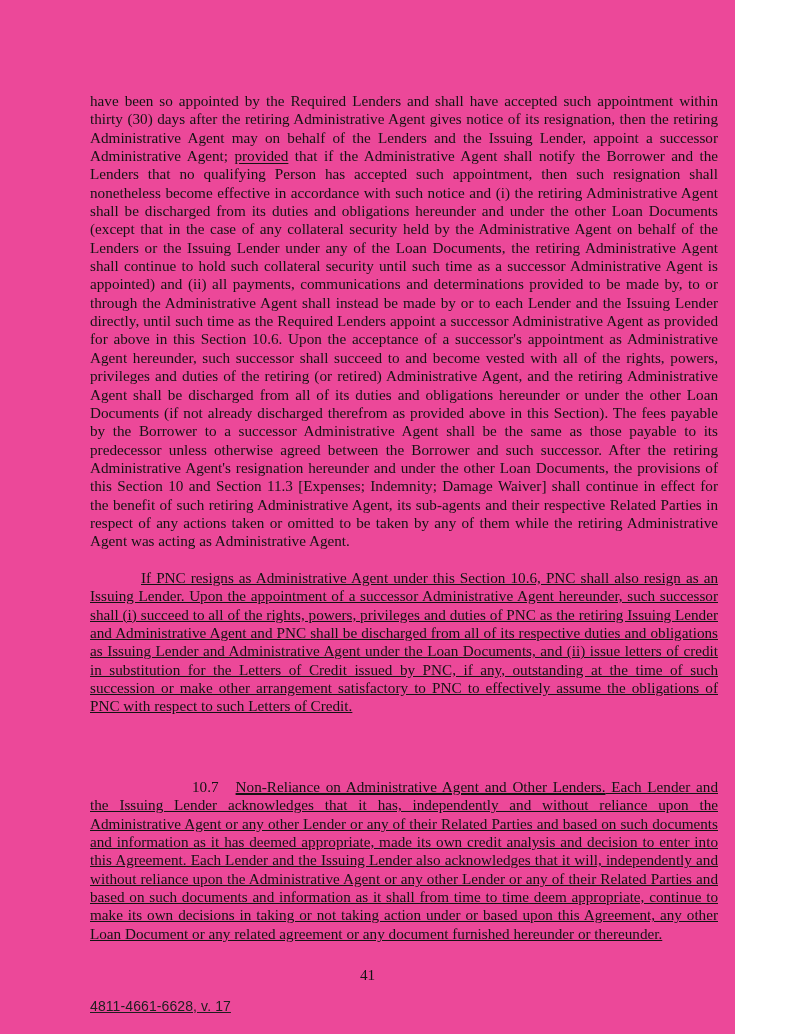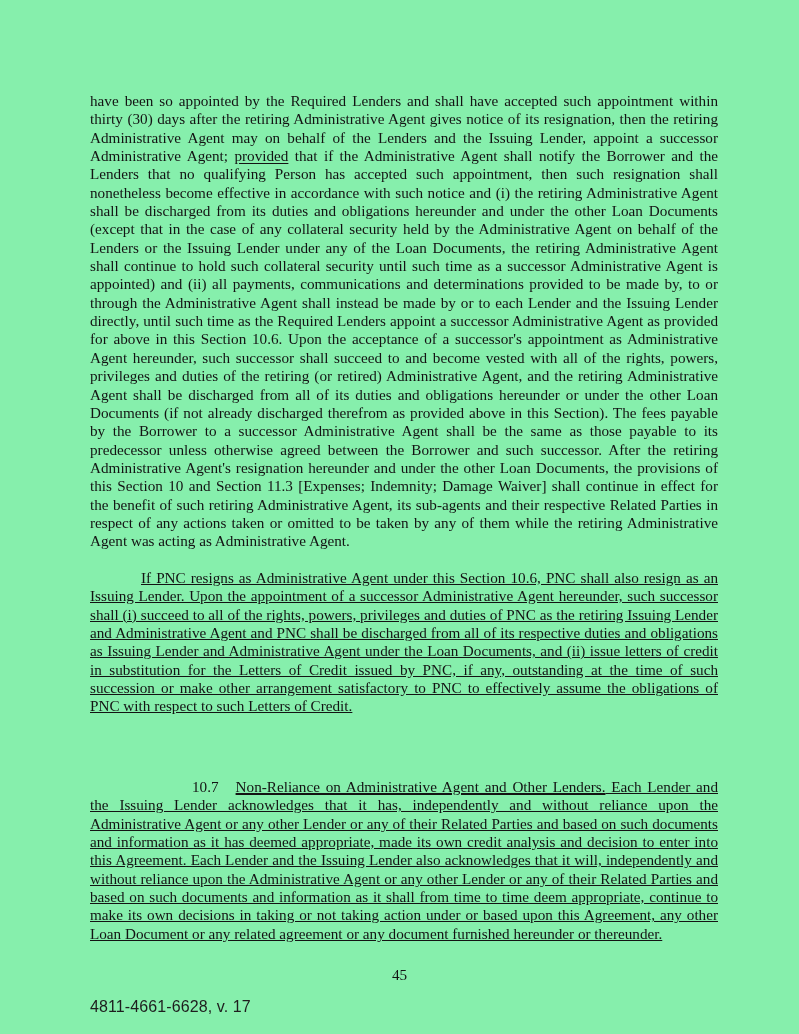--- a/index.html
+++ b/index.html
@@ -2,23 +2,23 @@
 <html><head>
 <meta charset="utf-8">
 <style>
   html, body {
     margin: 0;
     padding: 0;
     background: #ffffff;
   }
   .page {
     position: relative;
-    width: 799px;
+    width: 735px;
     height: 1034px;
-    background: #86efac;
+    background: #ec4899;
     overflow: hidden;
     box-sizing: border-box;
   }
   .text-block {
     position: absolute;
     left: 90px;
     top: 92px;
     width: 628px;
     font-family: "Liberation Serif", "DejaVu Serif", serif;
     font-size: 15.2px;
@@ -61,38 +61,39 @@
     font-family: "Liberation Serif", "DejaVu Serif", serif;
     font-size: 15.2px;
     line-height: 18px;
     color: #131313;
   }
   .doc-ref {
     position: absolute;
     left: 90px;
     top: 1000px;
     font-family: "Liberation Sans", "DejaVu Sans", sans-serif;
-    font-size: 16px;
+    font-size: 14px;
     line-height: 13px;
     color: #1e1e1e;
     letter-spacing: 0.1px;
+    text-decoration: underline;
   }
 </style>
 </head>
 <body>
 
 <div class="page">
 
   <div class="text-block">
 
     <p class="para"><span>have been so appointed by the Required Lenders and shall have accepted such appointment within thirty (30) days after the retiring Administrative Agent gives notice of its resignation, then the retiring Administrative Agent may on behalf of the Lenders and the Issuing Lender, appoint a successor Administrative Agent; </span><span class="u">provided</span><span> that if the Administrative Agent shall notify the Borrower and the Lenders that no qualifying Person has accepted such appointment, then such resignation shall nonetheless become effective in accordance with such notice and (i) the retiring Administrative Agent shall be discharged from its duties and obligations hereunder and under the other Loan Documents (except that in the case of any collateral security held by the Administrative Agent on behalf of the Lenders or the Issuing Lender under any of the Loan Documents, the retiring Administrative Agent shall continue to hold such collateral security until such time as a successor Administrative Agent is appointed) and (ii) all payments, communications and determinations provided to be made by, to or through the Administrative Agent shall instead be made by or to each Lender and the Issuing Lender directly, until such time as the Required Lenders appoint a successor Administrative Agent as provided for above in this Section 10.6.  Upon the acceptance of a successor's appointment as Administrative Agent hereunder, such successor shall succeed to and become vested with all of the rights, powers, privileges and duties of the retiring (or retired) Administrative Agent, and the retiring Administrative Agent shall be discharged from all of its duties and obligations hereunder or under the other Loan Documents (if not already discharged therefrom as provided above in this Section).  The fees payable by the Borrower to a successor Administrative Agent shall be the same as those payable to its predecessor unless otherwise agreed between the Borrower and such successor.  After the retiring Administrative Agent's resignation hereunder and under the other Loan Documents, the provisions of this Section 10 and Section 11.3 [Expenses; Indemnity; Damage Waiver] shall continue in effect for the benefit of such retiring Administrative Agent, its sub-agents and their respective Related Parties in respect of any actions taken or omitted to be taken by any of them while the retiring Administrative Agent was acting as Administrative Agent.</span></p>
 
     <p class="para indent"><span>If PNC resigns as Administrative Agent under this Section 10.6, PNC shall also resign as an Issuing Lender.  Upon the appointment of a successor Administrative Agent hereunder, such successor shall (i) succeed to all of the rights, powers, privileges and duties of PNC as the retiring Issuing Lender and Administrative Agent and PNC shall be discharged from all of its respective duties and obligations as Issuing Lender and Administrative Agent under the Loan Documents, and (ii) issue letters of credit in substitution for the Letters of Credit issued by PNC, if any, outstanding at the time of such succession or make other arrangement satisfactory to PNC to effectively assume the obligations of PNC with respect to such Letters of Credit.</span></p>
 
     <p class="para indent"><span class="sec-num">10.7</span><span class="sec-gap"></span><span class="u">Non-Reliance on Administrative Agent and Other Lenders.</span><span>  Each Lender and the Issuing Lender acknowledges that it has, independently and without reliance upon the Administrative Agent or any other Lender or any of their Related Parties and based on such documents and information as it has deemed appropriate, made its own credit analysis and decision to enter into this Agreement.  Each Lender and the Issuing Lender also acknowledges that it will, independently and without reliance upon the Administrative Agent or any other Lender or any of their Related Parties and based on such documents and information as it shall from time to time deem appropriate, continue to make its own decisions in taking or not taking action under or based upon this Agreement, any other Loan Document or any related agreement or any document furnished hereunder or thereunder.</span></p>
 
   </div>
 
-  <div class="page-number">45</div>
+  <div class="page-number">41</div>
 
   <div class="doc-ref">4811-4661-6628, v. 17</div>
 
 </div>
 
 </body></html>

